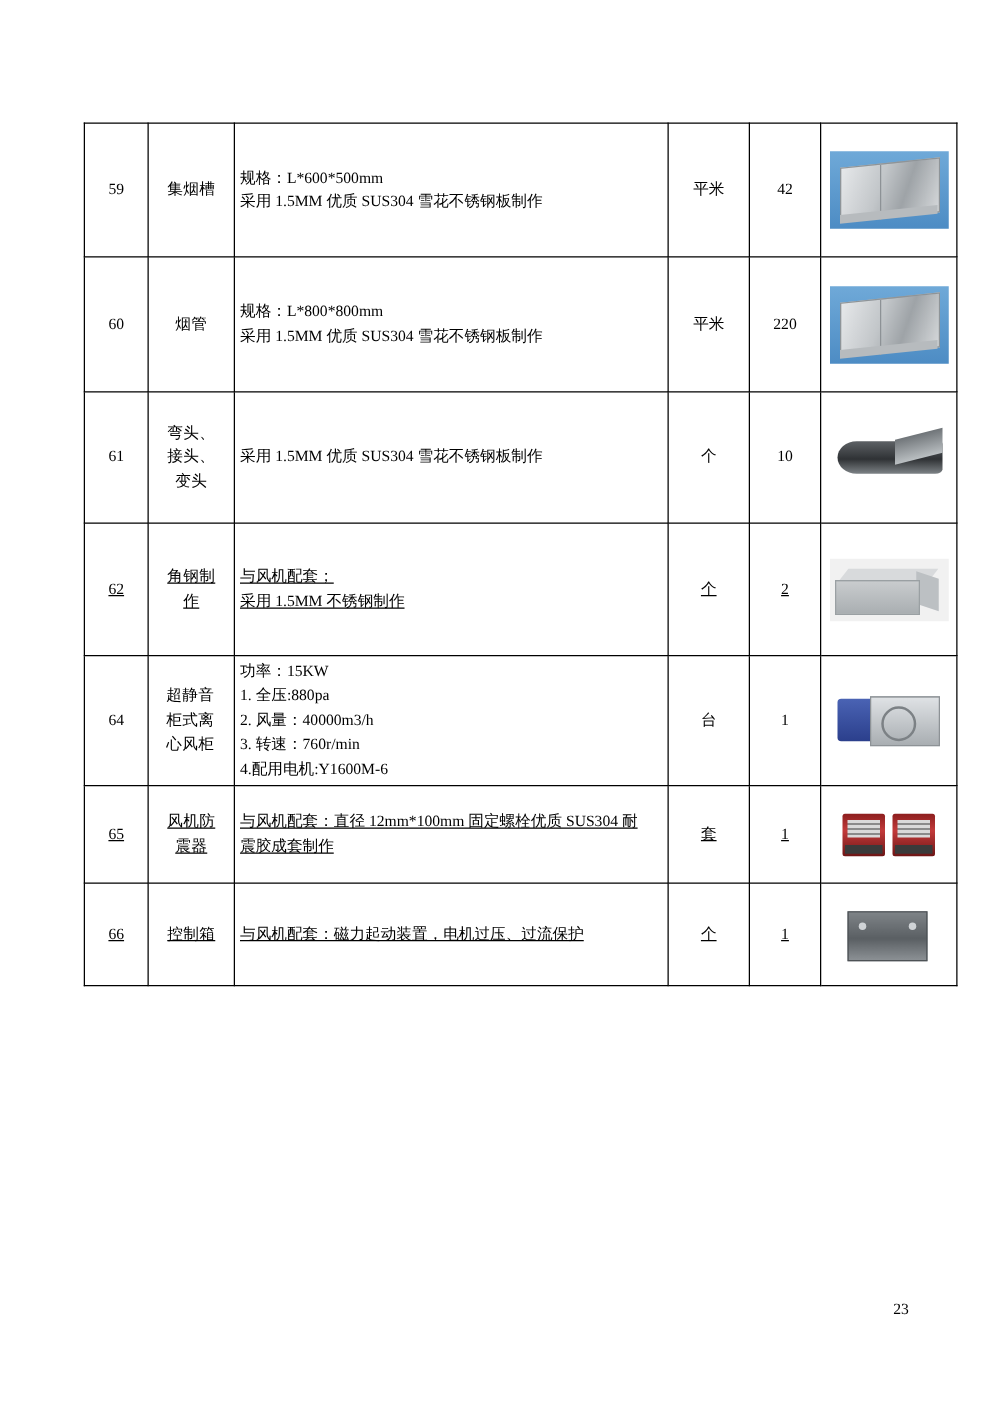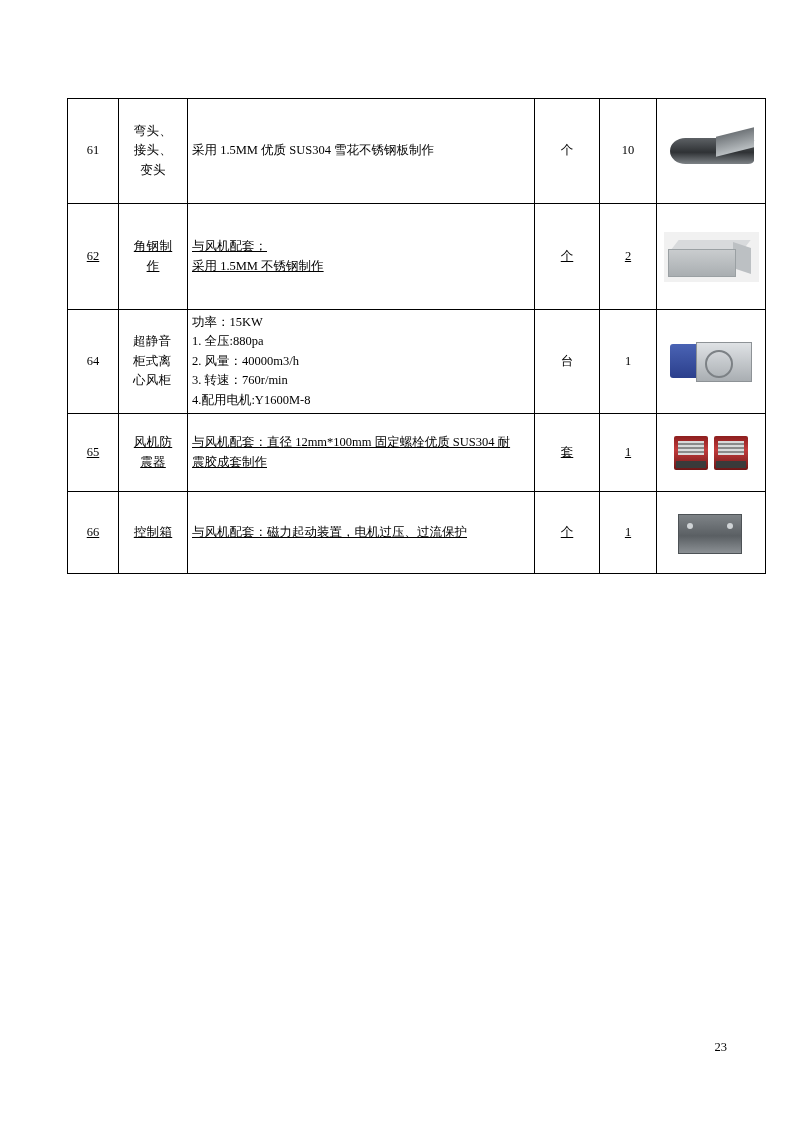--- a/index.html
+++ b/index.html
@@ -177,21 +177,55 @@
 </style>
 </head>
 <body>
 
 <div class="page">
 
   <table class="doc-table">
     <tbody>
 
 
-
+      <tr style="height:107px;">
+        <td class="col-no">59</td>
+        <td class="col-name name-cell">集烟槽</td>
+        <td class="col-spec spec-cell">
+          <span class="spec-line">规格：L*600*500mm</span>
+          <span class="spec-line">采用 1.5MM 优质 SUS304 雪花不锈钢板制作</span>
+        </td>
+        <td class="col-unit">平米</td>
+        <td class="col-qty">42</td>
+        <td class="col-img">
+          <div class="imgbox pic pic-hood">
+            <div class="body"></div>
+              <div class="fold"></div>
+              <div class="lip"></div>
+          </div>
+        </td>
+      </tr>
+
+      <tr style="height:108px;">
+        <td class="col-no">60</td>
+        <td class="col-name name-cell">烟管</td>
+        <td class="col-spec spec-cell">
+          <span class="spec-line">规格：L*800*800mm</span>
+          <span class="spec-line">采用 1.5MM 优质 SUS304 雪花不锈钢板制作</span>
+        </td>
+        <td class="col-unit">平米</td>
+        <td class="col-qty">220</td>
+        <td class="col-img">
+          <div class="imgbox pic pic-hood">
+            <div class="body"></div>
+              <div class="fold"></div>
+              <div class="lip"></div>
+          </div>
+        </td>
+      </tr>
 
       <tr style="height:105px;">
         <td class="col-no">61</td>
         <td class="col-name name-cell">
           <div style="width:3.2em;margin:0 auto;text-align:center;">弯头、接头、变头</div>
         </td>
         <td class="col-spec spec-cell">
           <span class="spec-line">采用 1.5MM 优质 SUS304 雪花不锈钢板制作</span>
         </td>
         <td class="col-unit">个</td>
@@ -228,21 +262,21 @@
       <tr style="height:104px;">
         <td class="col-no">64</td>
         <td class="col-name name-cell">
           <div style="width:3.2em;margin:0 auto;text-align:left;">超静音柜式离心风柜</div>
         </td>
         <td class="col-spec spec-cell">
           <span class="spec-line">功率：15KW</span>
           <span class="spec-line">1. 全压:880pa</span>
           <span class="spec-line">2. 风量：40000m3/h</span>
           <span class="spec-line">3. 转速：760r/min</span>
-          <span class="spec-line">4.配用电机:Y1600M-8</span>
+          <span class="spec-line">4.配用电机:Y1600M-6</span>
         </td>
         <td class="col-unit">台</td>
         <td class="col-qty">1</td>
         <td class="col-img">
           <div class="imgbox pic pic-fan">
             <div class="blue"></div>
               <div class="cab"></div>
           </div>
         </td>
       </tr>

